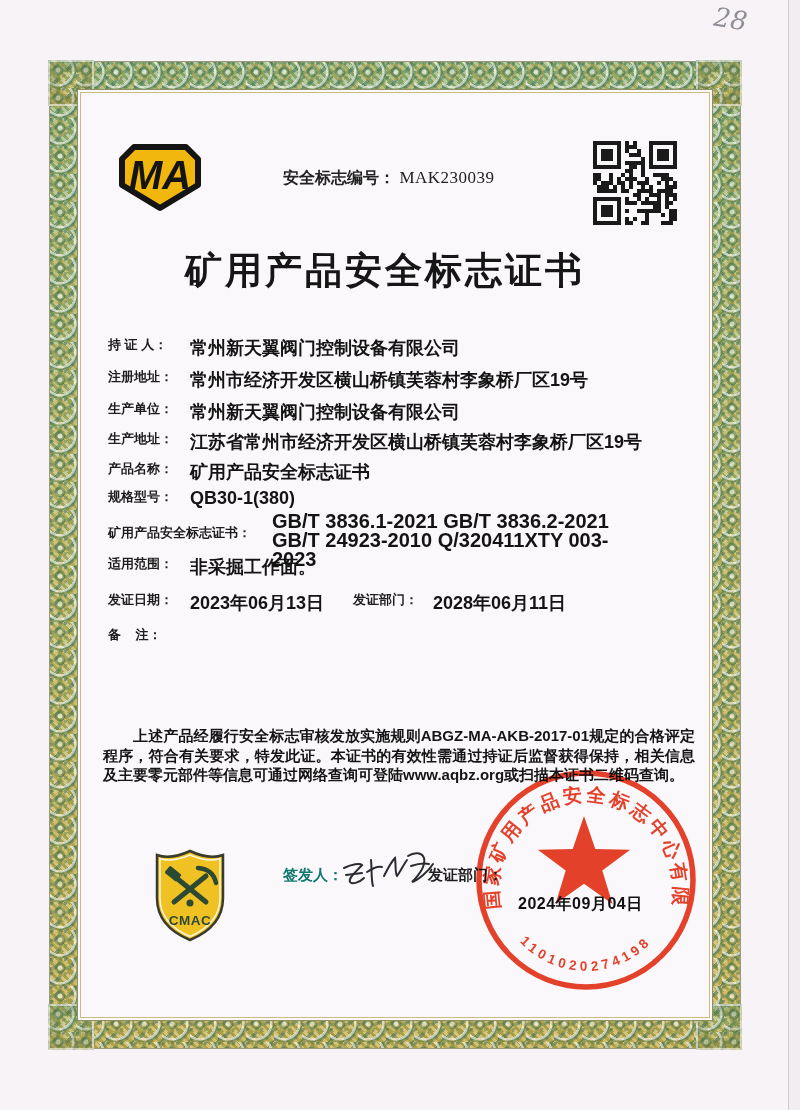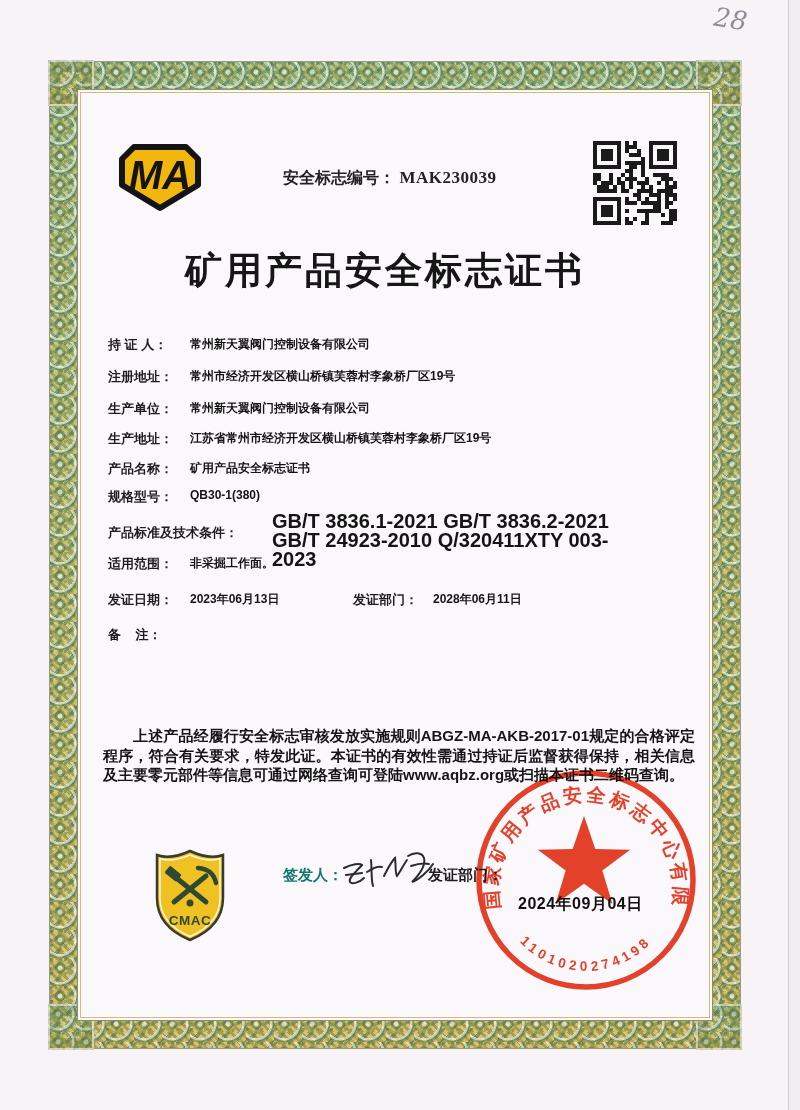--- a/index.html
+++ b/index.html
@@ -18,26 +18,26 @@
       repeating-linear-gradient(45deg, rgba(118,140,58,.38) 0 3px, rgba(242,236,201,.38) 3px 6px),
       linear-gradient(to bottom,#8fb383,#b7b66d 50%,#c6a94e);
     background-size:28px 28px,14px 14px,10px 10px,100% 100%;
     box-shadow:0 0 0 1px #9a9a7c;}
   .frame-corner{position:absolute;width:46px;height:46px;background:inherit;background-image:inherit;background-size:inherit;box-shadow:inset 0 0 0 2px rgba(255,255,255,.55), inset 0 0 0 12px rgba(90,110,60,.25);}
   .fc-tl{left:-2px;top:-2px;} .fc-tr{right:-2px;top:-2px;} .fc-bl{left:-2px;bottom:-2px;} .fc-br{right:-2px;bottom:-2px;}
   .inner{position:absolute;inset:27px;background:#fbf8fb;border:1px solid #8f8f66;box-shadow:inset 0 0 0 2px #fbf8fb, inset 0 0 0 3px #cdbb80;}
   
   .ma-logo{position:absolute;left:118px;top:142px;}
   .cert-no-line{position:absolute;left:283px;top:168px;font-size:16px;font-weight:bold;color:#222;}
-  .cert-no-line .num{font-family:"Liberation Serif",serif;font-size:17px;font-weight:700;letter-spacing:.5px;text-align:center;}
+  .cert-no-line .num{font-family:"Liberation Serif",serif;font-size:17px;font-weight:400;letter-spacing:.5px;text-align:center;}
   .qr{position:absolute;left:589px;top:137px;width:92px;height:92px;}
   .title{position:absolute;left:80px;top:246px;width:610px;text-align:center;font-family:"Liberation Serif",serif;font-size:37px;font-weight:700;letter-spacing:3px;color:#161616;}
   
   .lab{position:absolute;left:108px;font-size:13px;font-weight:bold;color:#1d1d1d;white-space:pre;}
-  .val{position:absolute;left:190px;font-size:12px;font-weight:bold;color:#141414;white-space:pre;}
+  .val{position:absolute;left:190px;font-size:18px;font-weight:bold;color:#141414;white-space:pre;}
   .val2{position:absolute;left:272px;width:376px;font-size:20px;font-weight:bold;color:#141414;line-height:19px;}
   
   .body-par{position:absolute;left:103px;top:726px;width:592px;font-size:15px;font-weight:bold;color:#151515;line-height:19.5px;text-align:justify;text-indent:2em;}
   
   .cmac{position:absolute;left:151px;top:846px;}
   .sig-label{position:absolute;left:283px;top:866px;font-size:15px;font-weight:bold;color:#0f766e;}
   .dept-label{position:absolute;left:428px;top:866px;font-size:15px;font-weight:bold;color:#1d1d1d;}
   .signature{position:absolute;left:338px;top:842px;}
   .seal{position:absolute;left:468px;top:762px;width:236px;height:236px;mix-blend-mode:multiply;}
   .seal-date{position:absolute;left:518px;top:894px;font-size:16px;font-weight:bold;color:#111;letter-spacing:.5px;}
@@ -235,21 +235,21 @@
 
   <div class="lab" style="top:430px">生产地址：</div>
   <div class="val" style="top:430px">江苏省常州市经济开发区横山桥镇芙蓉村李象桥厂区19号</div>
 
   <div class="lab" style="top:460px">产品名称：</div>
   <div class="val" style="top:460px">矿用产品安全标志证书</div>
 
   <div class="lab" style="top:488px">规格型号：</div>
   <div class="val" style="top:488px">QB30-1(380)</div>
 
-  <div class="lab" style="top:524px">产品标准及技术条件：</div>
+  <div class="lab" style="top:524px">矿用产品安全标志证书：</div>
   <div class="val2" style="top:512px">GB/T 3836.1-2021 GB/T 3836.2-2021 GB/T 24923-2010 Q/320411XTY 003-2023</div>
 
   <div class="lab" style="top:555px">适用范围：</div>
   <div class="val" style="top:555px">非采掘工作面。</div>
 
   <div class="lab" style="top:591px">发证日期：</div>
   <div class="val" style="top:591px">2023年06月13日</div>
   <div class="lab" style="top:591px;left:353px">发证部门：</div>
   <div class="val" style="top:591px;left:433px">2028年06月11日</div>
 

